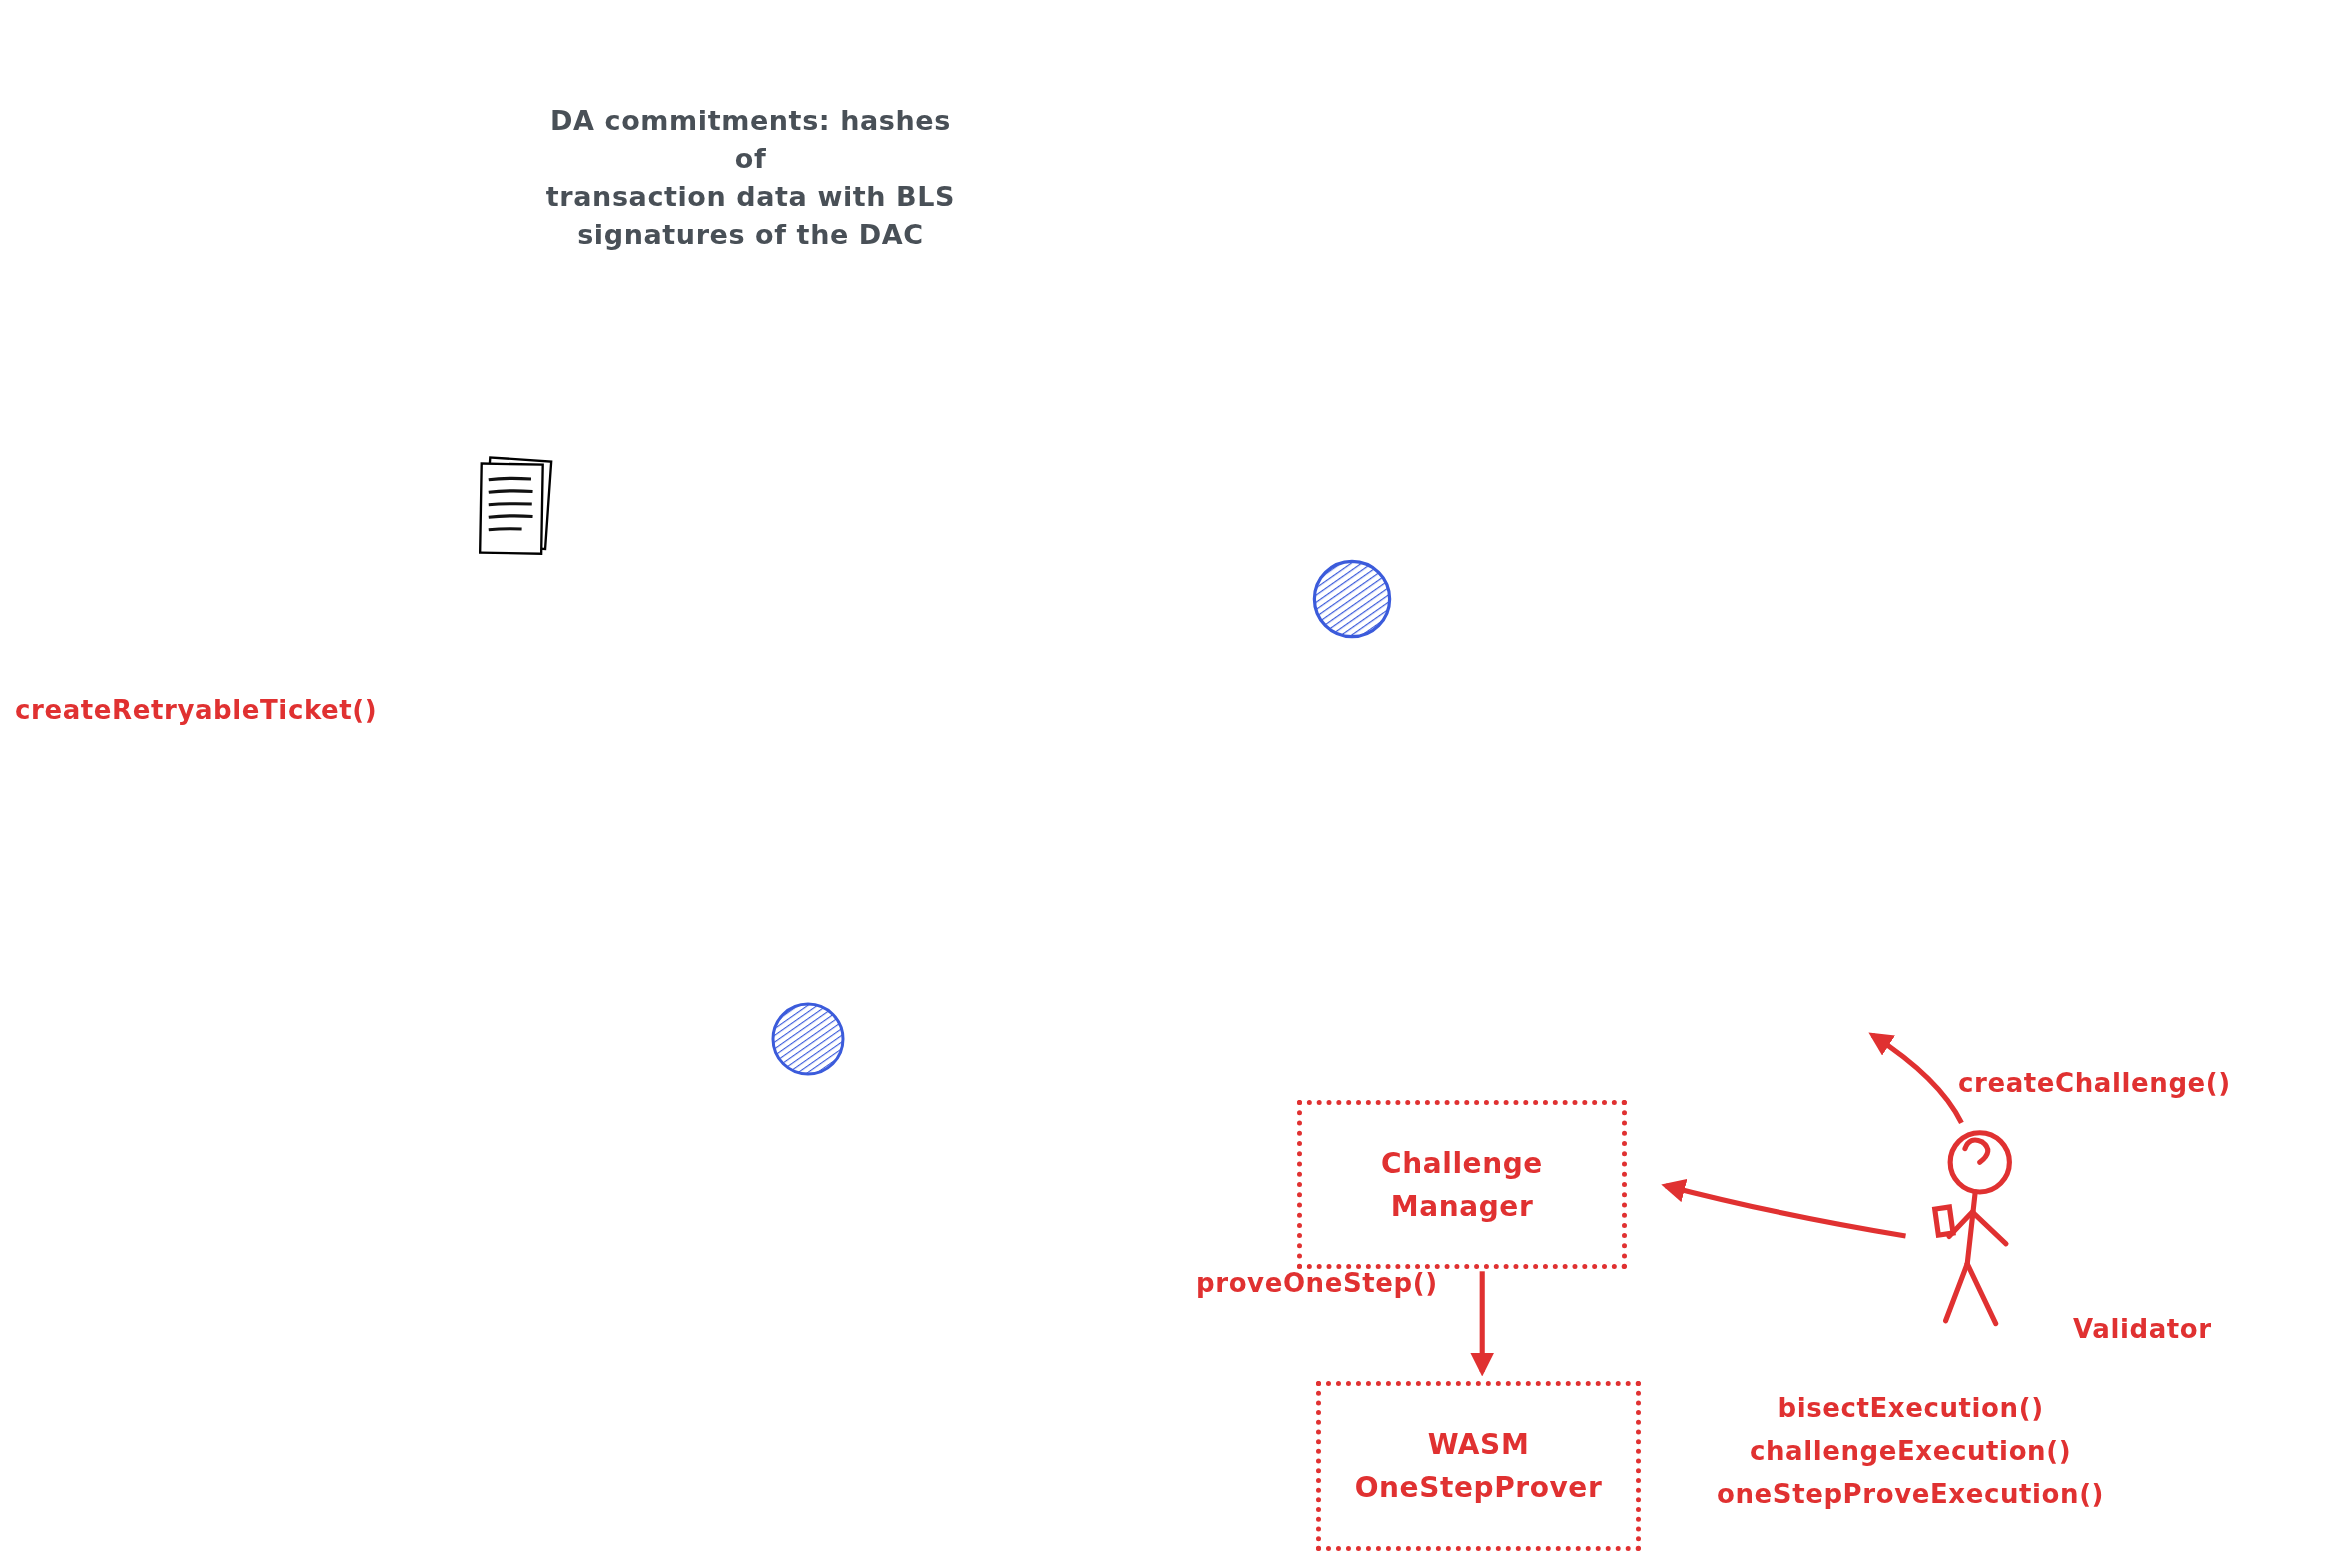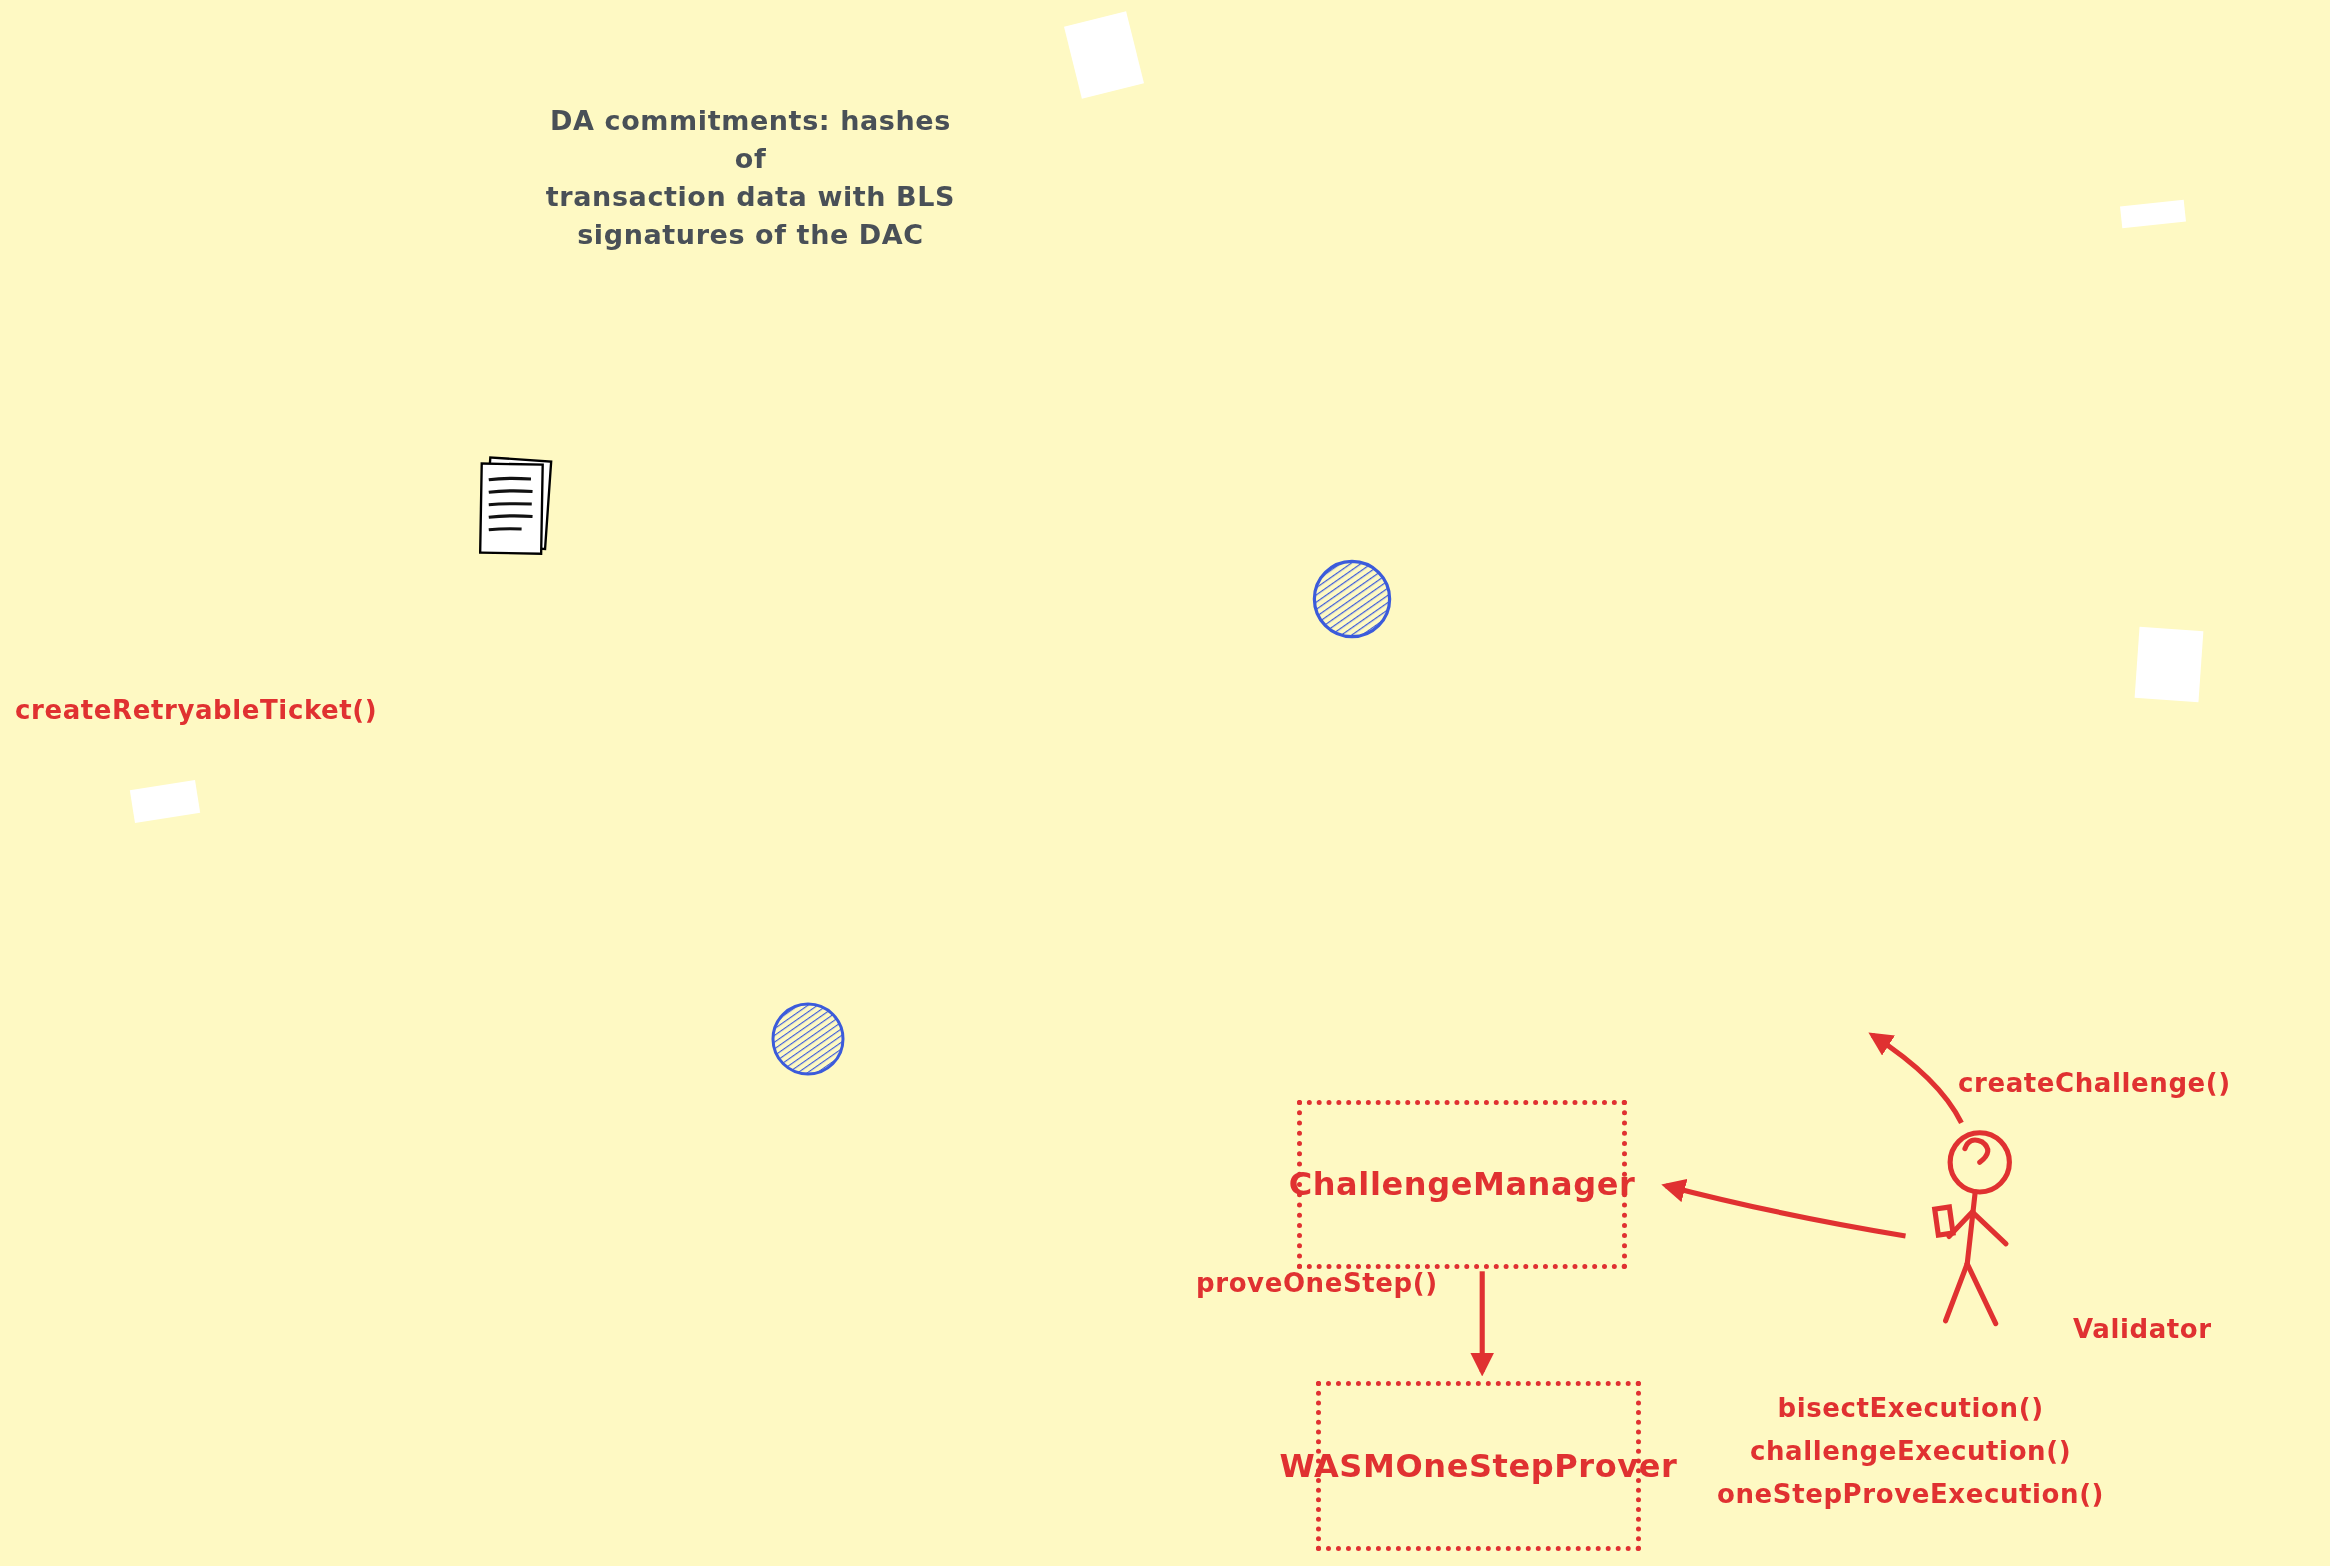--- a/index.html
+++ b/index.html
@@ -1,21 +1,21 @@
 <!DOCTYPE html>
 <html style="font-size:9px"><head>
 <meta charset="utf-8">
 <style>
   * { margin: 0; padding: 0; box-sizing: border-box; }
   html, body { background: #000; }
   .canvas {
     position: relative;
     width: 2330px;
     height: 1567px;
-    background: #fef9c3;
+    background: #ffffff;
     overflow: hidden;
     font-family: "DejaVu Sans", sans-serif;
   }
   .abs { position: absolute; }
 
   
   .da-note {
     left: 545px; top: 102px; width: 411px;
     text-align: center;
     color: #495057;
@@ -46,24 +46,24 @@
   .lbl-prove-one-step   { left: 1196px; top: 1268px; }
 
   .method-list { left: 1717px; top: 1387px; }
   .method-list .red-label { position: static; display: block; line-height: 43px; text-align: center; }
 
   
   .dotted-box {
     border: 5.7px dotted #e03131;
     color: #e03131;
     display: flex;
-    flex-direction: row;
+    flex-direction: column;
     align-items: center;
     justify-content: center;
-    font-size: 32px;
+    font-size: 28px;
     font-weight: 600;
     line-height: 43px;
     letter-spacing: 0.6px;
     text-align: center;
     background: transparent;
   }
   .box-challenge-manager { left: 1297px; top: 1100px; width: 330px; height: 169px; }
   .box-wasm-prover       { left: 1316px; top: 1381px; width: 325px; height: 170px; }
 
   .icon-doc    { left: 470px;  top: 456px;  width: 86px; height: 110px; }

